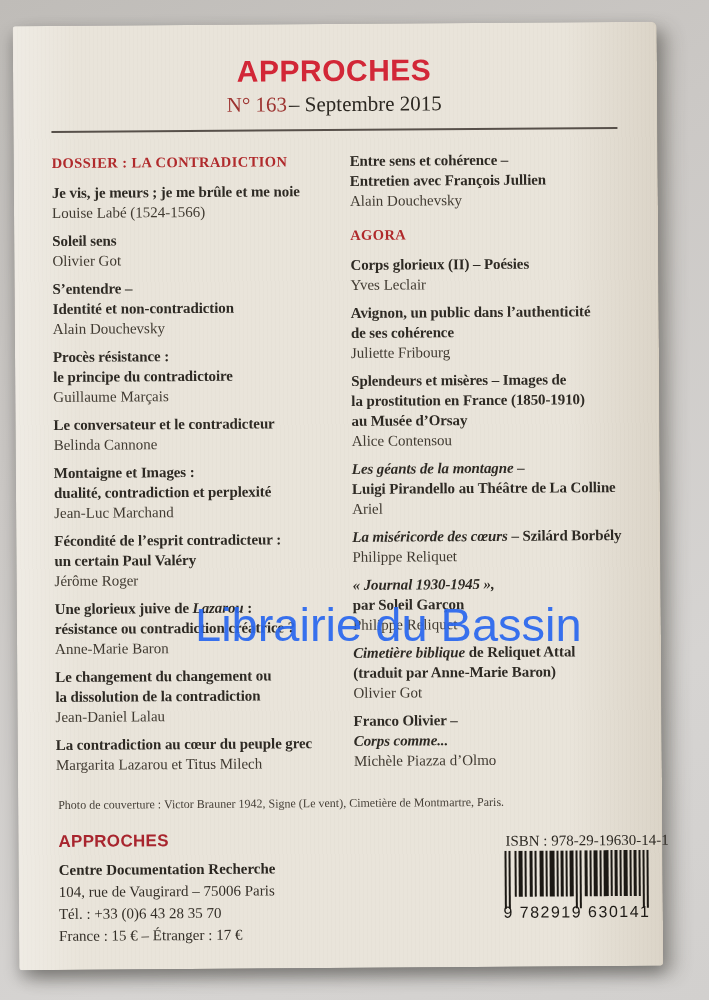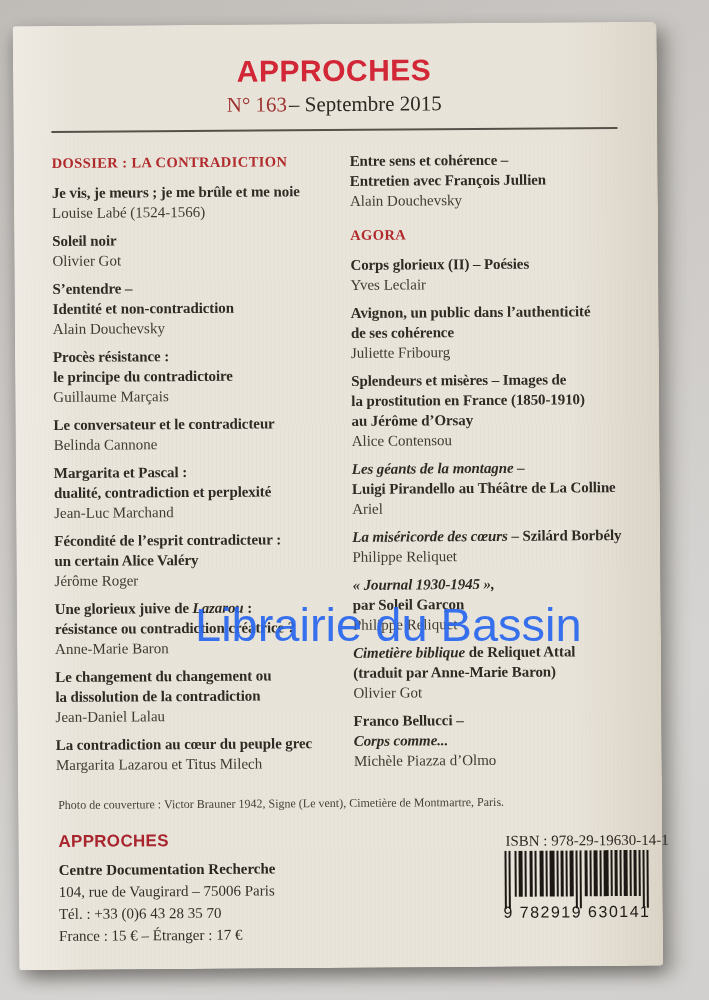--- a/index.html
+++ b/index.html
@@ -62,45 +62,45 @@
   </div>
 
   <div class="columns">
     <div class="col" id="col-left">
         <div class="section-heading">DOSSIER : LA CONTRADICTION</div>
         <div class="entry">
           <div class="t-line"><span>Je vis, je meurs ; je me brûle et me noie</span></div>
           <div class="author">Louise Labé (1524-1566)</div>
         </div>
         <div class="entry">
-          <div class="t-line"><span>Soleil noir</span></div>
+          <div class="t-line"><span>Soleil sens</span></div>
           <div class="author">Olivier Got</div>
         </div>
         <div class="entry">
           <div class="t-line"><span>S’entendre –</span></div>
           <div class="t-line"><span>Identité et non-contradiction</span></div>
           <div class="author">Alain Douchevsky</div>
         </div>
         <div class="entry">
           <div class="t-line"><span>Procès résistance :</span></div>
           <div class="t-line"><span>le principe du contradictoire</span></div>
           <div class="author">Guillaume Marçais</div>
         </div>
         <div class="entry">
           <div class="t-line"><span>Le conversateur et le contradicteur</span></div>
           <div class="author">Belinda Cannone</div>
         </div>
         <div class="entry">
-          <div class="t-line"><span>Margarita et Pascal :</span></div>
+          <div class="t-line"><span>Montaigne et Images :</span></div>
           <div class="t-line"><span>dualité, contradiction et perplexité</span></div>
           <div class="author">Jean-Luc Marchand</div>
         </div>
         <div class="entry">
           <div class="t-line"><span>Fécondité de l’esprit contradicteur :</span></div>
-          <div class="t-line"><span>un certain Alice Valéry</span></div>
+          <div class="t-line"><span>un certain Paul Valéry</span></div>
           <div class="author">Jérôme Roger</div>
         </div>
         <div class="entry">
           <div class="t-line"><span>Une glorieux juive de </span><em>Lazarou</em><span> :</span></div>
           <div class="t-line"><span>résistance ou contradiction créatrice ?</span></div>
           <div class="author">Anne-Marie Baron</div>
         </div>
         <div class="entry">
           <div class="t-line"><span>Le changement du changement ou</span></div>
           <div class="t-line"><span>la dissolution de la contradiction</span></div>
@@ -123,21 +123,21 @@
           <div class="author">Yves Leclair</div>
         </div>
         <div class="entry">
           <div class="t-line"><span>Avignon, un public dans l’authenticité</span></div>
           <div class="t-line"><span>de ses cohérence</span></div>
           <div class="author">Juliette Fribourg</div>
         </div>
         <div class="entry">
           <div class="t-line"><span>Splendeurs et misères – Images de</span></div>
           <div class="t-line"><span>la prostitution en France (1850-1910)</span></div>
-          <div class="t-line"><span>au Jérôme d’Orsay</span></div>
+          <div class="t-line"><span>au Musée d’Orsay</span></div>
           <div class="author">Alice Contensou</div>
         </div>
         <div class="entry">
           <div class="t-line"><em>Les géants de la montagne –</em></div>
           <div class="t-line"><span>Luigi Pirandello au Théâtre de La Colline</span></div>
           <div class="author">Ariel</div>
         </div>
         <div class="entry">
           <div class="t-line"><em>La miséricorde des cœurs</em><span> – Szilárd Borbély</span></div>
           <div class="author">Philippe Reliquet</div>
@@ -146,21 +146,21 @@
           <div class="t-line"><em>« Journal 1930-1945 »,</em></div>
           <div class="t-line"><span>par Soleil Garçon</span></div>
           <div class="author">Philippe Reliquet</div>
         </div>
         <div class="entry">
           <div class="t-line"><em>Cimetière biblique</em><span> de Reliquet Attal</span></div>
           <div class="t-line"><span>(traduit par Anne-Marie Baron)</span></div>
           <div class="author">Olivier Got</div>
         </div>
         <div class="entry">
-          <div class="t-line"><span>Franco Bellucci –</span></div>
+          <div class="t-line"><span>Franco Olivier –</span></div>
           <div class="t-line"><em>Corps comme...</em></div>
           <div class="author">Michèle Piazza d’Olmo</div>
         </div>
       </div>
   </div>
 
   <div class="credit">Photo de couverture : Victor Brauner 1942, Signe (Le vent), Cimetière de Montmartre, Paris.</div>
 
   <div class="publisher">
     <div class="pub-brand">APPROCHES</div>

